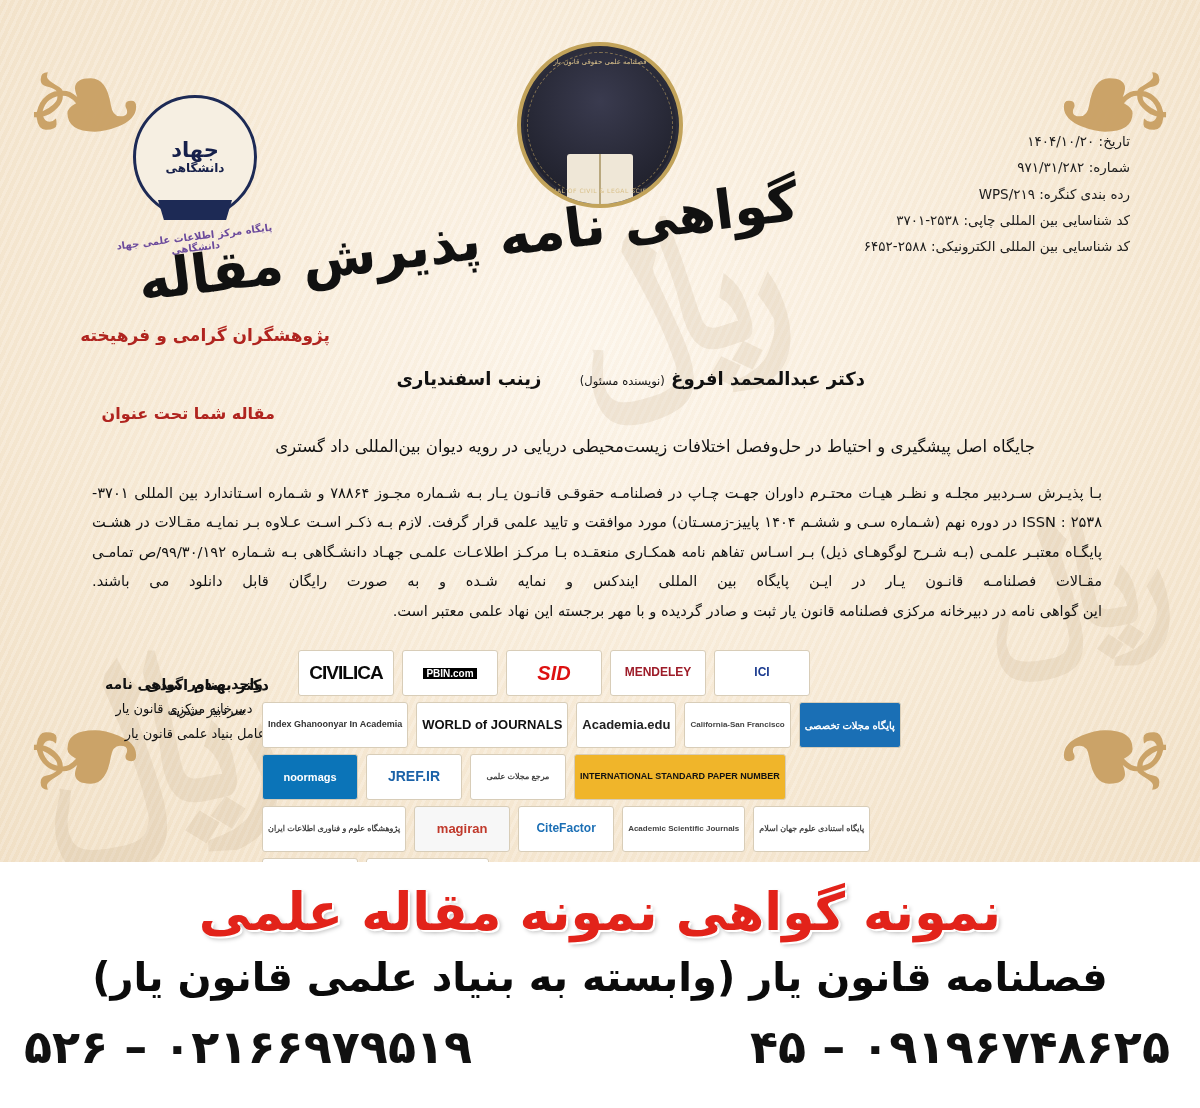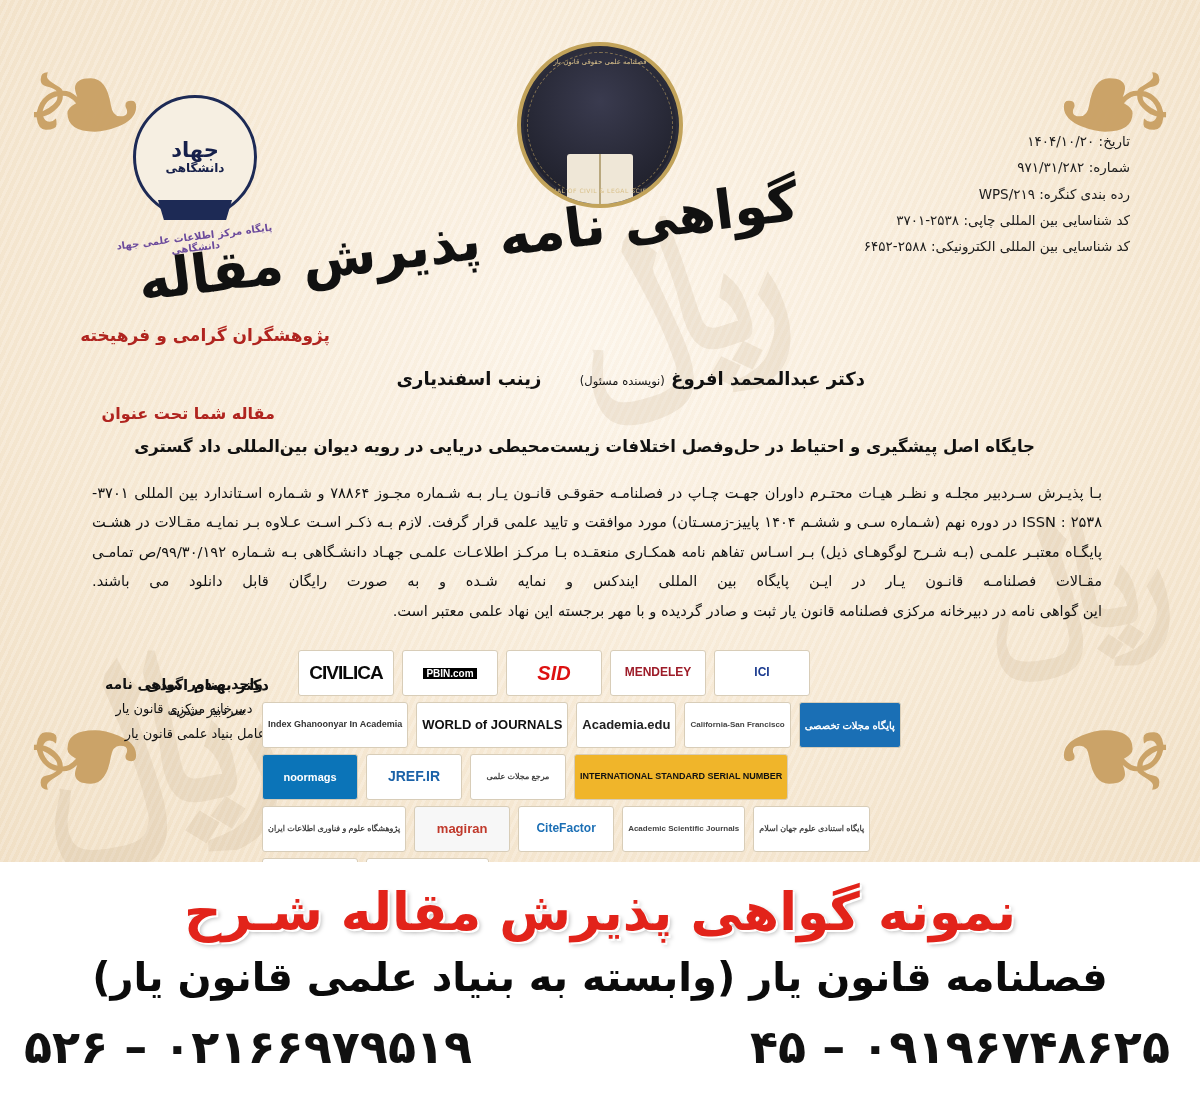--- a/index.html
+++ b/index.html
@@ -122,21 +122,21 @@
   }
   .authors .role{font-size:11.5px;font-weight:normal;}
   .authors .sep{display:inline-block;width:26px;}
 
   .subtitle-label{
     position:absolute;right:925px;top:404px;
     font-size:16px;font-weight:bold;color:#b0241f;white-space:nowrap;
   }
   .paper-title{
     position:absolute;right:165px;top:437px;
-    font-size:16.5px;font-weight:bold;color:#111;white-space:nowrap;
+    font-size:16.5px;font-weight:normal;color:#111;white-space:nowrap;
   }
 
   .body-text{
     position:absolute;right:98px;top:478px;width:1010px;
     font-size:14.6px;line-height:2.02;color:#111;
     text-align:justify;text-align-last:justify;direction:rtl;
   }
   .body-text p{margin:0;}
   .body-text .last{text-align:right;text-align-last:right;}
 
@@ -315,35 +315,35 @@
 
       <div class="lg worldj">WORLD of JOURNALS</div>
       <div class="lg academia">
         <span>Academia.edu</span>
       </div>
       <div class="lg small">California-San Francisco</div>
       <div class="lg magdb">پایگاه مجلات تخصصی</div>
       <div class="lg noormags">noormags</div>
       <div class="lg jref">JREF.IR</div>
       <div class="lg small">مرجع مجلات علمی</div>
-      <div class="lg issn">INTERNATIONAL STANDARD SERIAL NUMBER</div>
+      <div class="lg issn">INTERNATIONAL STANDARD PAPER NUMBER</div>
 
       <div class="lg small">پژوهشگاه علوم و فناوری اطلاعات ایران</div>
       <div class="lg magiran">magiran</div>
       <div class="lg citefactor">
         <span>CiteFactor</span>
       </div>
       <div class="lg small">Academic Scientific Journals</div>
       <div class="lg small">پایگاه استنادی علوم جهان اسلام</div>
       <div class="lg confpaper">CONF PAPER</div>
       <div class="lg gscholar">Google Scholar</div>
     </div>
 
   </div>
 
   <div class="band">
-    <div class="l1">نمونه گواهی پذیرش مقاله شـرح</div>
+    <div class="l1">نمونه گواهی نمونه مقاله علمی</div>
     <div class="l2">فصلنامه قانون یار (وابسته به بنیاد علمی قانون یار)</div>
     <div class="phone-left">۰۲۱۶۶۹۷۹۵۱۹ – ۵۲۶</div>
     <div class="phone-right">۰۹۱۹۶۷۴۸۶۲۵ – ۴۵</div>
   </div>
 
 </div>
 
 </body></html>

